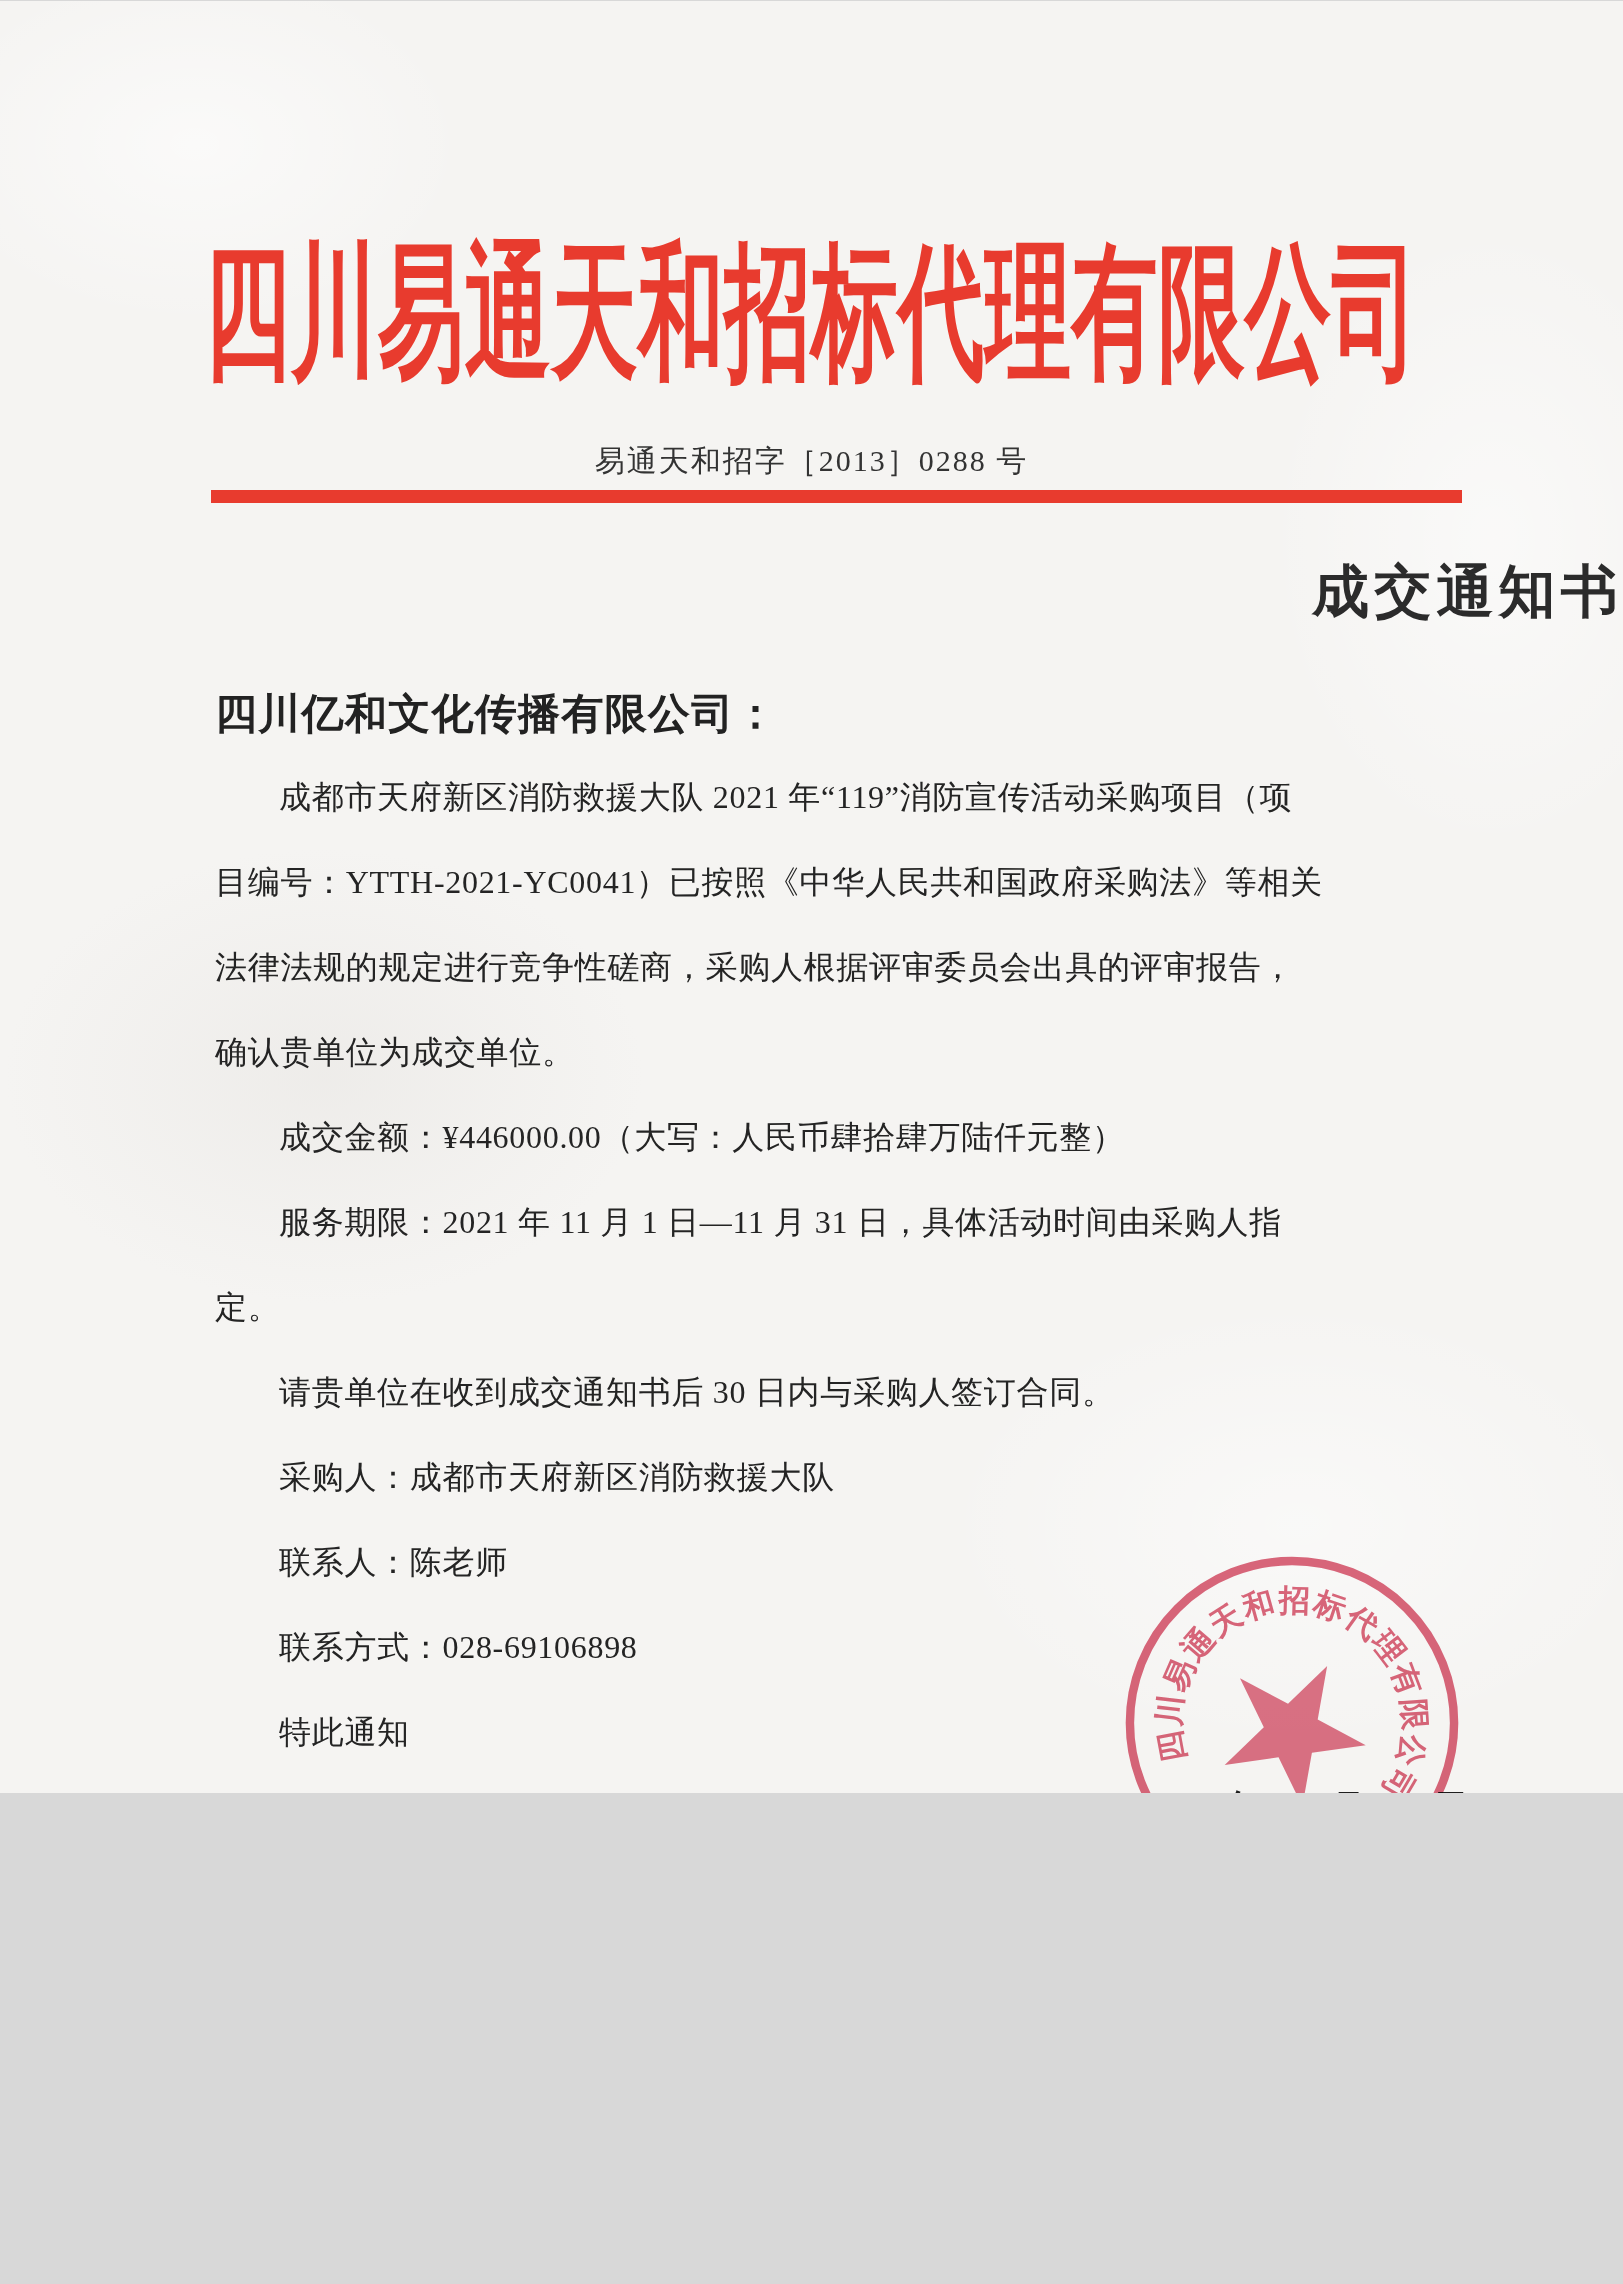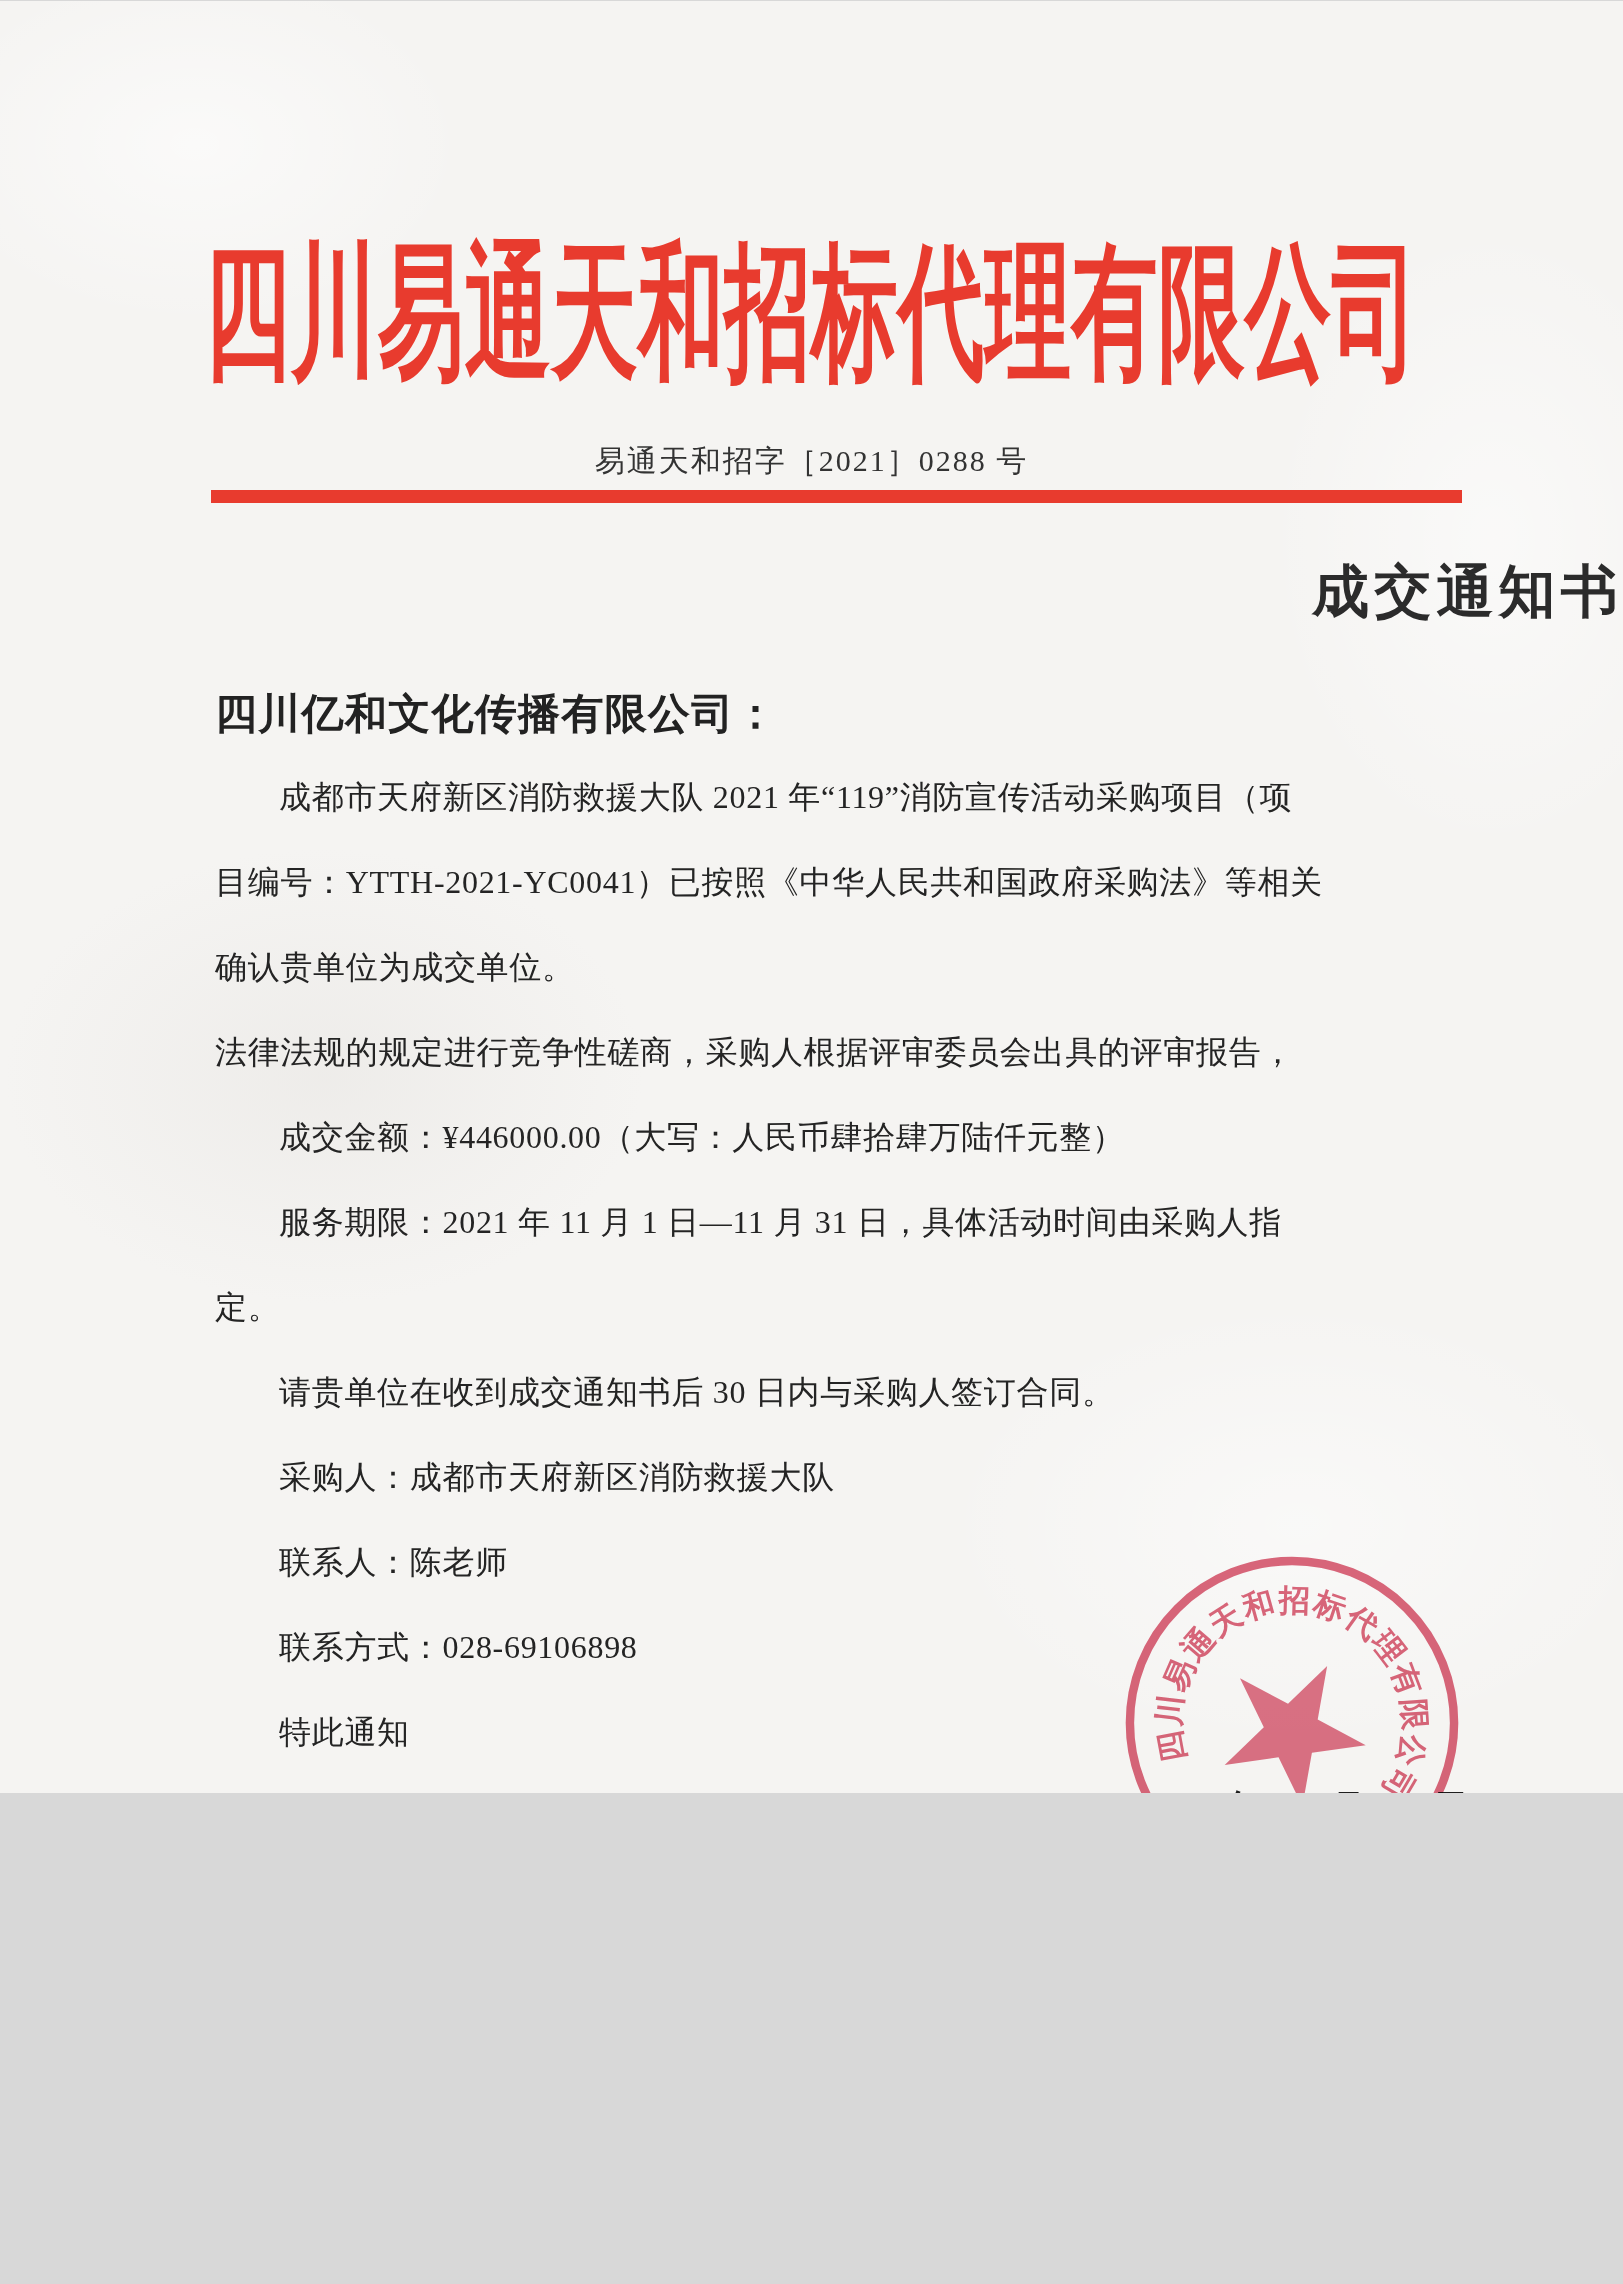--- a/index.html
+++ b/index.html
@@ -85,34 +85,34 @@
 </style>
 </head>
 <body>
 
 <div class="page">
 
   <div class="company-title-wrap">
     <span class="company-title">四川易通天和招标代理有限公司</span>
   </div>
 
-  <div class="doc-number">易通天和招字［2021］0288 号</div>
+  <div class="doc-number">易通天和招字［2013］0288 号</div>
 
   <div class="rule-top"></div>
 
   <div class="doc-title">成交通知书</div>
 
   <div class="recipient">四川亿和文化传播有限公司：</div>
 
   <div class="body-lines">
 
   <div class="line indent">成都市天府新区消防救援大队 2021 年“119”消防宣传活动采购项目（项</div>
       <div class="line">目编号：YTTH-2021-YC0041）已按照《中华人民共和国政府采购法》等相关</div>
+      <div class="line">法律法规的规定进行竞争性磋商，采购人根据评审委员会出具的评审报告，</div>
       <div class="line">确认贵单位为成交单位。</div>
-      <div class="line">法律法规的规定进行竞争性磋商，采购人根据评审委员会出具的评审报告，</div>
       <div class="line indent">成交金额：¥446000.00（大写：人民币肆拾肆万陆仟元整）</div>
       <div class="line indent">服务期限：2021 年 11 月 1 日—11 月 31 日，具体活动时间由采购人指</div>
       <div class="line">定。</div>
       <div class="line indent">请贵单位在收到成交通知书后 30 日内与采购人签订合同。</div>
       <div class="line indent">采购人：成都市天府新区消防救援大队</div>
       <div class="line indent">联系人：陈老师</div>
       <div class="line indent">联系方式：028-69106898</div>
       <div class="line indent">特此通知</div>
     </div>
 

